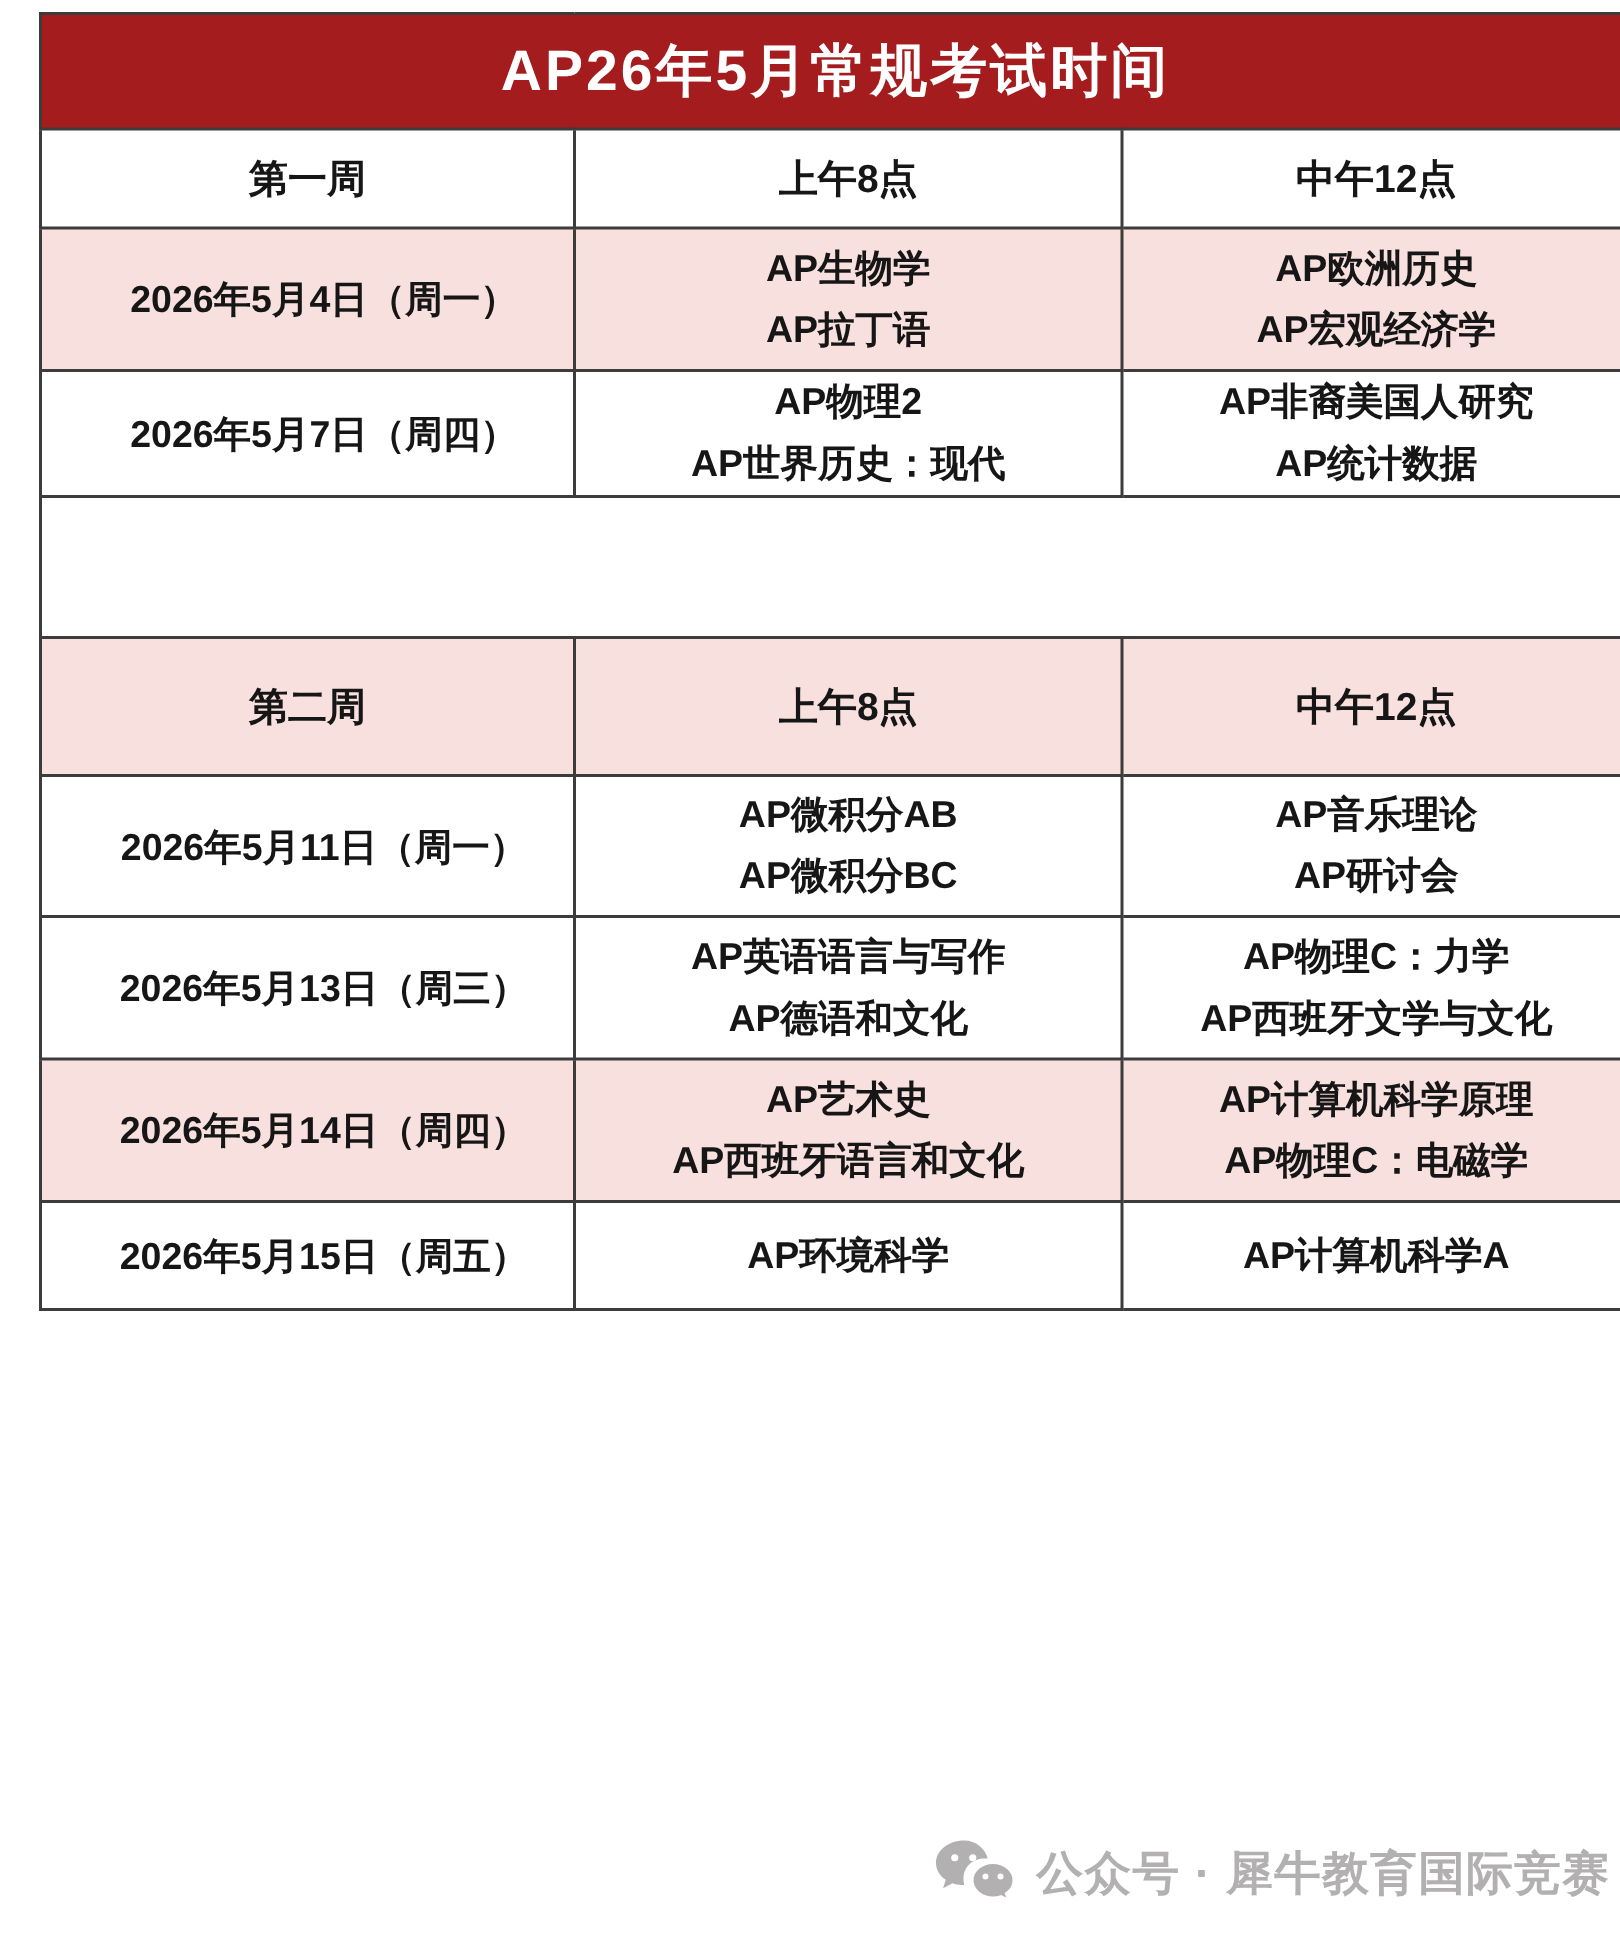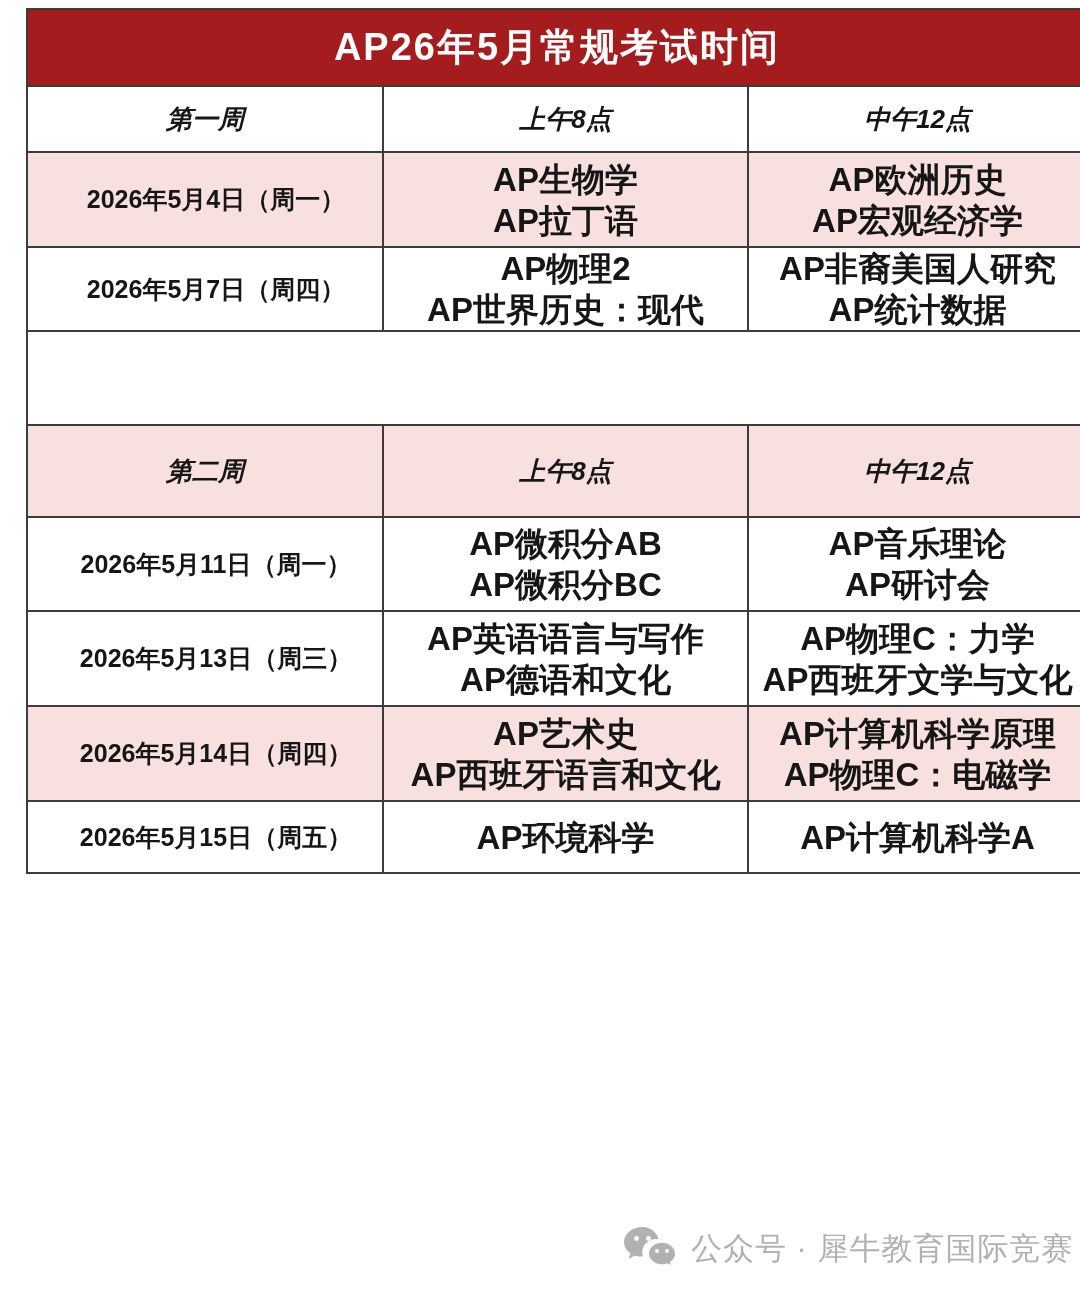--- a/index.html
+++ b/index.html
@@ -12,35 +12,35 @@
   }
   td{
     border:2px solid #3c3c3c;
     text-align:center; vertical-align:middle;
     font-weight:700; color:#161616;
   }
   tr.title-row td{
     background:#a41c1d; color:#ffffff;
     font-size:38px; letter-spacing:2px;
   }
-  tr.head td{ font-size:26px;font-style:italic; }
+  tr.head td{ font-size:26px; }
   tr.pink td{ background:#f8e0de; }
   tr.white td{ background:#ffffff; }
   td.date-cell{ font-size:25px;padding-left:22px; }
-  td.course-cell span{ display:block; font-size:33px; line-height:41px; }
+  td.course-cell span{ display:block; font-size:25px; line-height:41px; }
   td.course-cell span:empty{ display:none; }
   tr.spacer-row td{ background:#ffffff; }
 
   .watermark{
     position:absolute; left:622px; top:1226px;
     display:flex; align-items:center; gap:13px;
     mix-blend-mode:multiply; z-index:5; pointer-events:none;
   }
   .wm-text{
-    font-size:31px; color:#b2b0b0; font-weight:400;
+    font-size:31px; color:#b2b0b0; font-weight:700;
     letter-spacing:1px; white-space:nowrap;
   }
 </style>
 </head>
 <body>
 
 <table class="schedule">
   <colgroup>
     <col style="width:356px">
       <col style="width:365px">

